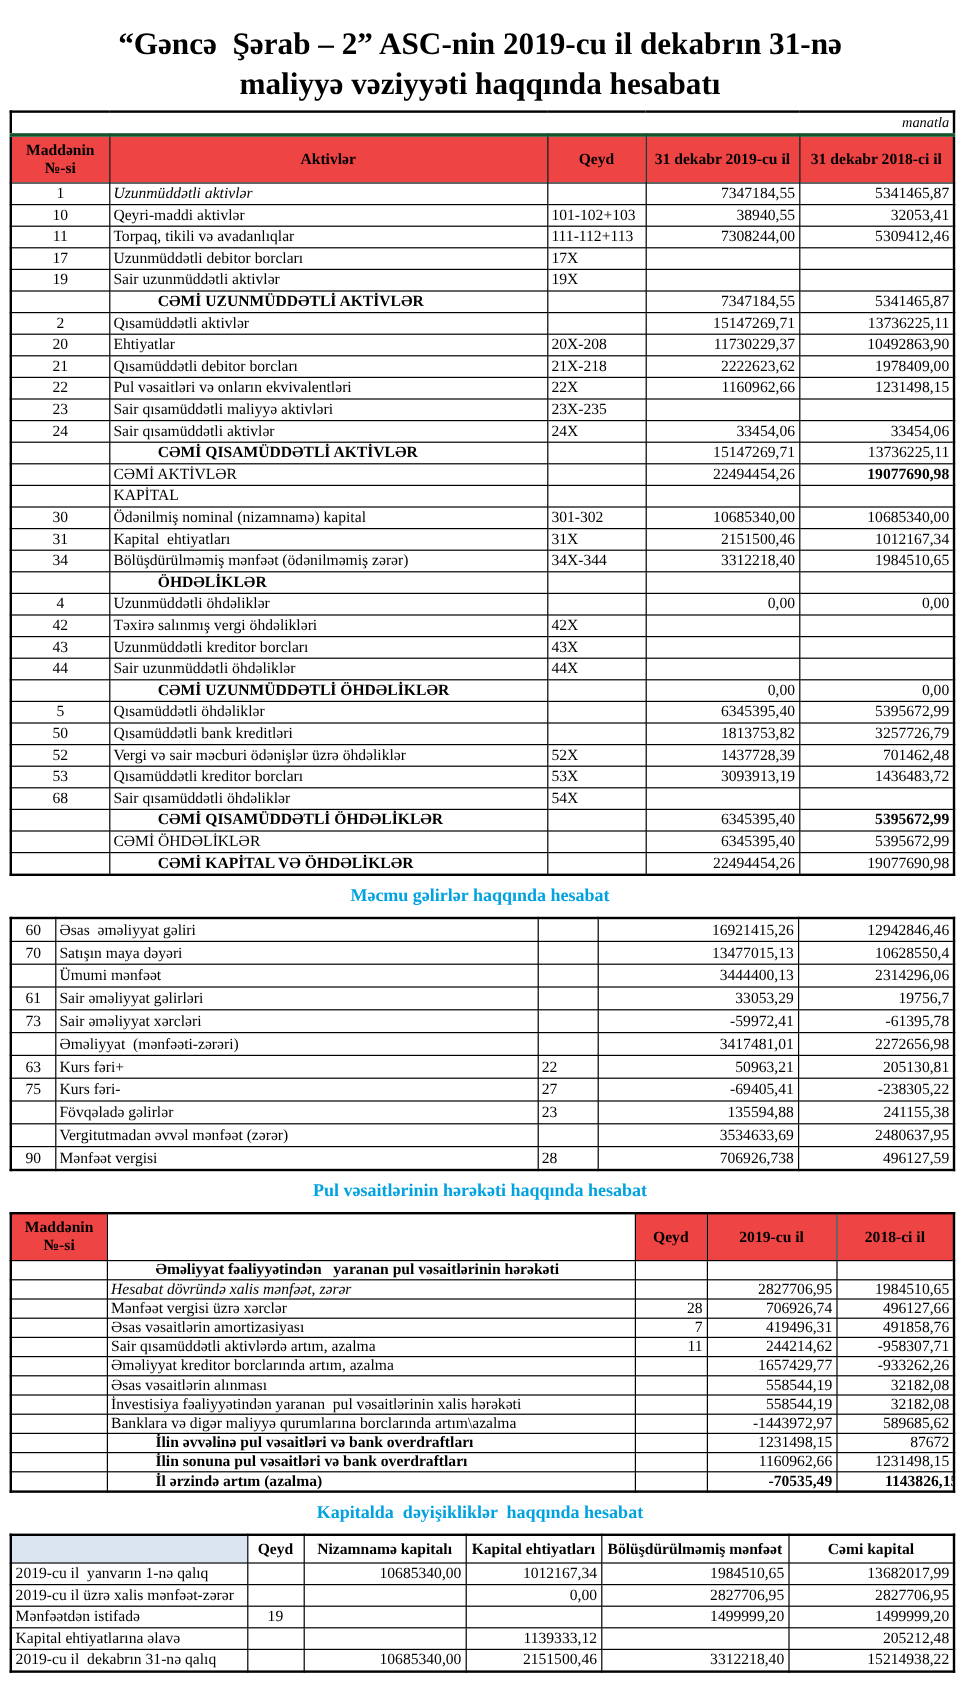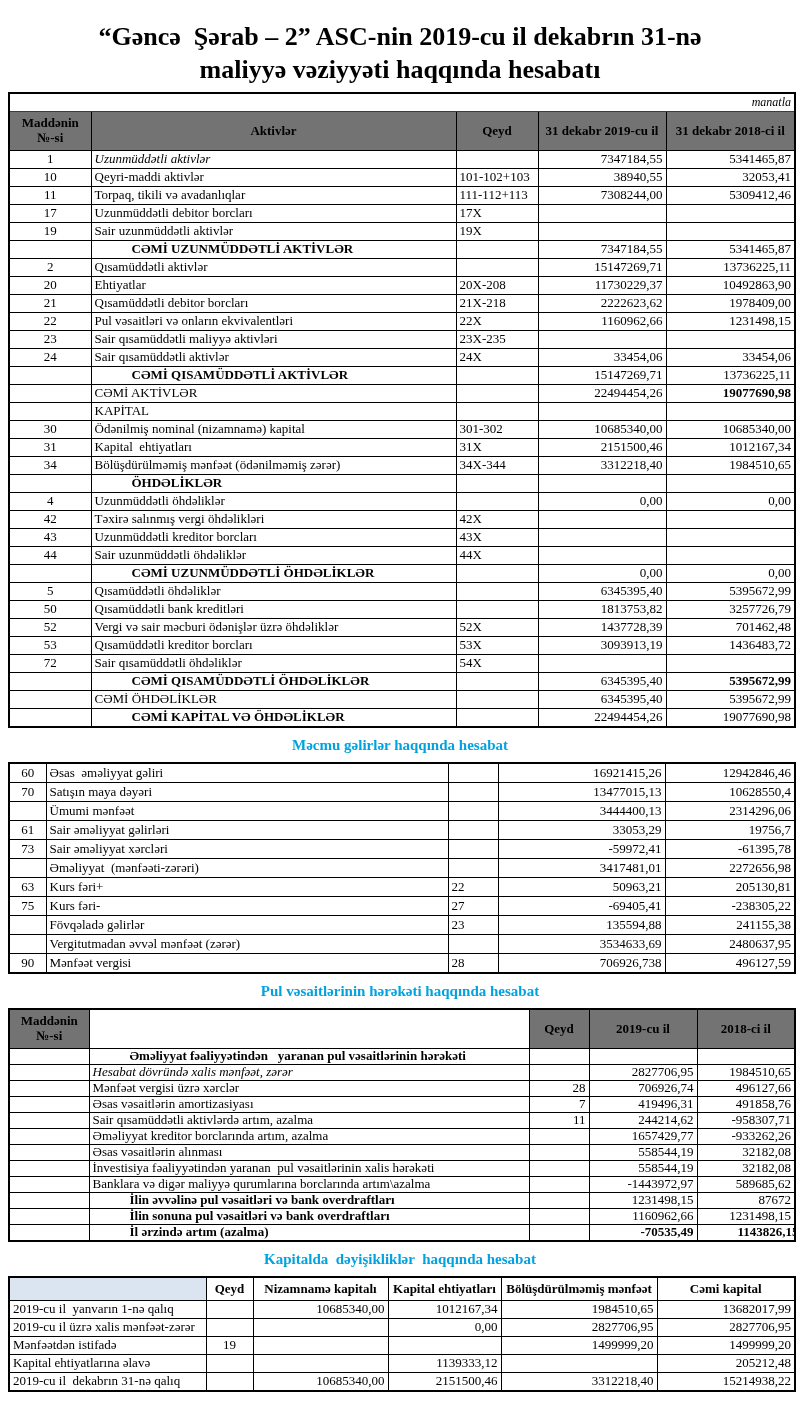--- a/index.html
+++ b/index.html
@@ -16,27 +16,27 @@
     font-size:15px;line-height:26px;color:#00a2e0;white-space:pre-wrap;
   }
   table.tbl{
     border-collapse:collapse;table-layout:fixed;
     margin-left:8px;width:786px;border:2px solid #000;
   }
   .tbl th,.tbl td{
     border:1px solid #000;padding:0 3px;font-size:13px;line-height:1.12;
     overflow:hidden;vertical-align:middle;
   }
-  .tbl th{font-weight:bold;text-align:center;background:#737373;}
+  .tbl th{font-weight:bold;text-align:center;background:#ef4444;}
   .tbl th.noshade{background:#ffffff;}
   .tbl thead .hdr th{height:38px;}
   .pre{white-space:pre-line;}
   td.manat{
     height:13px;font-style:italic;font-size:12px;text-align:right;
-    background:#fff;border-bottom:1px solid #14532d;
+    background:#fff;border-bottom:3px solid #14532d;
   }
   .main td{height:17px;}
   .income td{height:18px;}
   .cash td{height:15px;}
   .equity td{height:17px;margin-top:24px;}
   .equity thead .hdr th{height:22px;background:#ffffff;font-size:13px;}
   .equity thead .hdr th.shade{background:#dbe5f1;}
   .c-no{text-align:center;}
   .c-name{text-align:left;white-space:pre-wrap;}
   .c-qeyd{text-align:left;}
@@ -265,21 +265,21 @@
           <td class="c-num">701462,48</td>
         </tr>
         <tr>
           <td class="c-no">53</td>
           <td class="c-name">Qısamüddətli kreditor borcları</td>
           <td class="c-qeyd">53X</td>
           <td class="c-num">3093913,19</td>
           <td class="c-num">1436483,72</td>
         </tr>
         <tr>
-          <td class="c-no">72</td>
+          <td class="c-no">68</td>
           <td class="c-name">Sair qısamüddətli öhdəliklər</td>
           <td class="c-qeyd">54X</td>
           <td class="c-num"></td>
           <td class="c-num"></td>
         </tr>
         <tr>
           <td class="c-no"></td>
           <td class="c-name b">CƏMİ QISAMÜDDƏTLİ ÖHDƏLİKLƏR</td>
           <td class="c-qeyd"></td>
           <td class="c-num">6345395,40</td>

